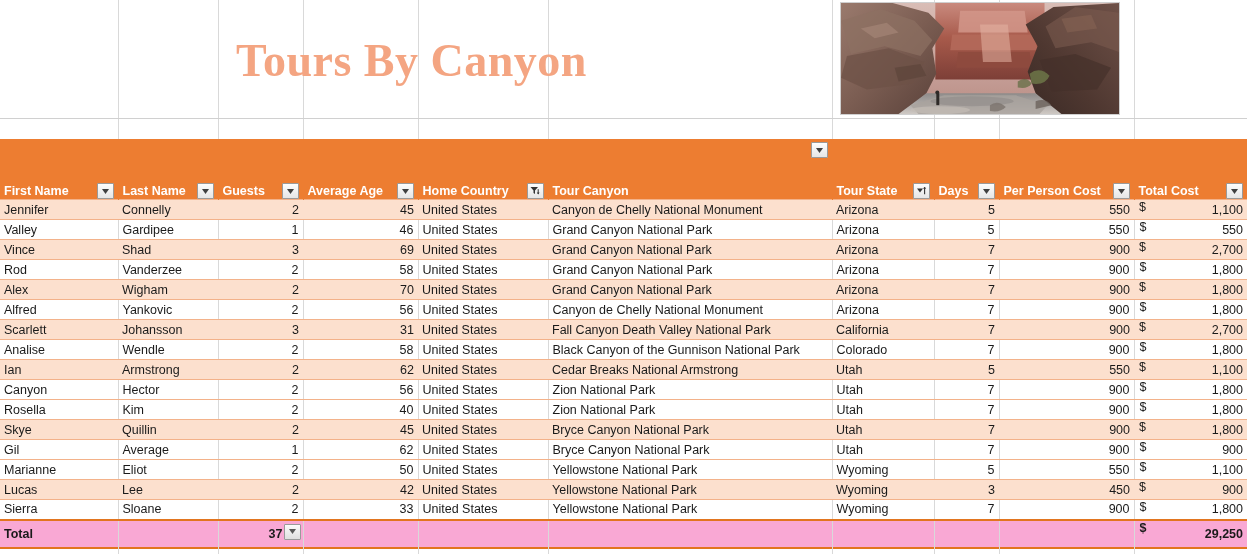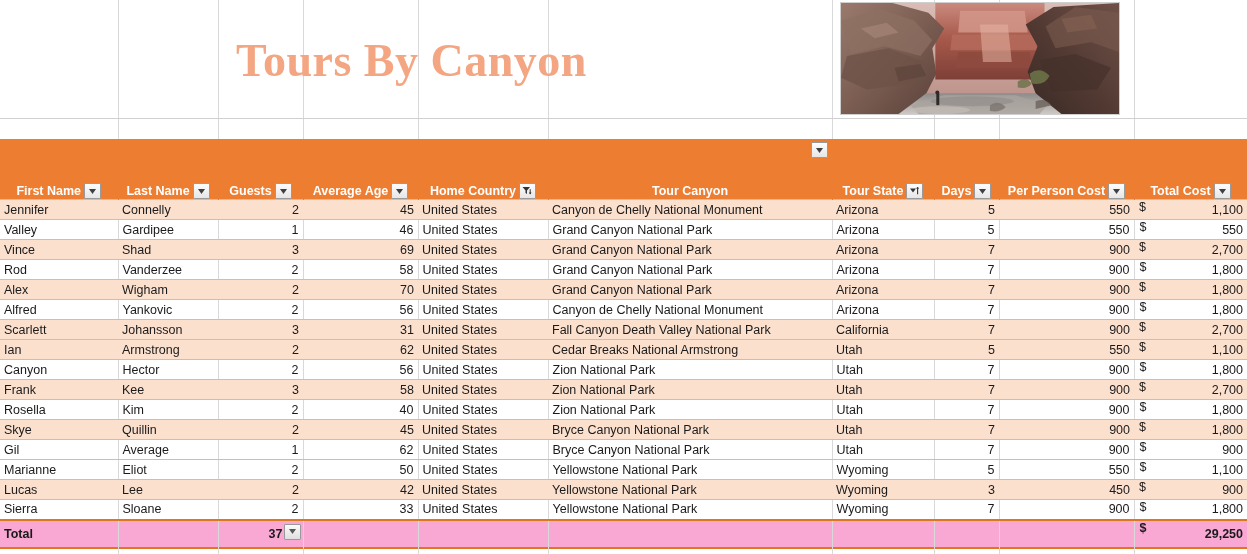--- a/index.html
+++ b/index.html
@@ -71,21 +71,21 @@
     font-weight:bold;
     font-size:12.5px;
     padding:0 4px;
     text-align:center;
     border-right:1px solid #ED7D31;
     white-space:nowrap;
     position:relative;
     box-sizing:border-box;
   }
   thead th .hdr-wrap{
-    display:flex;align-items:center;justify-content:center;gap:3px;
+    display:flex;align-items:center;justify-content:space-between;gap:3px;
     height:100%;
     margin-top:44px;
   }
   
   .fbtn{
     width:15px;height:14px;
     background:linear-gradient(#fdfdfd,#e6e6e6);
     border:1px solid #9a9a9a;
     border-radius:1px;
     display:inline-flex;align-items:center;justify-content:center;
@@ -443,20 +443,32 @@
         <td class="txt">Johansson</td>
         <td class="num">3</td>
         <td class="num">31</td>
         <td class="txt">United States</td>
         <td class="txt">Fall Canyon Death Valley National Park</td>
         <td class="txt">California</td>
         <td class="num">7</td>
         <td class="num">900</td>
         <td class="cur"><span class="dollar">$</span><span>2,700</span></td>
       </tr>
+      <tr class="plain">
+        <td class="txt">Analise</td>
+        <td class="txt">Wendle</td>
+        <td class="num">2</td>
+        <td class="num">58</td>
+        <td class="txt">United States</td>
+        <td class="txt">Black Canyon of the Gunnison National Park</td>
+        <td class="txt">Colorado</td>
+        <td class="num">7</td>
+        <td class="num">900</td>
+        <td class="cur"><span class="dollar">$</span><span>1,800</span></td>
+      </tr>
       <tr class="band">
         <td class="txt">Ian</td>
         <td class="txt">Armstrong</td>
         <td class="num">2</td>
         <td class="num">62</td>
         <td class="txt">United States</td>
         <td class="txt">Cedar Breaks National Armstrong</td>
         <td class="txt">Utah</td>
         <td class="num">5</td>
         <td class="num">550</td>
@@ -466,32 +478,20 @@
         <td class="txt">Canyon</td>
         <td class="txt">Hector</td>
         <td class="num">2</td>
         <td class="num">56</td>
         <td class="txt">United States</td>
         <td class="txt">Zion National Park</td>
         <td class="txt">Utah</td>
         <td class="num">7</td>
         <td class="num">900</td>
         <td class="cur"><span class="dollar">$</span><span>1,800</span></td>
-      </tr>
-      <tr class="band">
-        <td class="txt">Frank</td>
-        <td class="txt">Kee</td>
-        <td class="num">3</td>
-        <td class="num">58</td>
-        <td class="txt">United States</td>
-        <td class="txt">Zion National Park</td>
-        <td class="txt">Utah</td>
-        <td class="num">7</td>
-        <td class="num">900</td>
-        <td class="cur"><span class="dollar">$</span><span>2,700</span></td>
       </tr>
       <tr class="plain">
         <td class="txt">Rosella</td>
         <td class="txt">Kim</td>
         <td class="num">2</td>
         <td class="num">40</td>
         <td class="txt">United States</td>
         <td class="txt">Zion National Park</td>
         <td class="txt">Utah</td>
         <td class="num">7</td>

